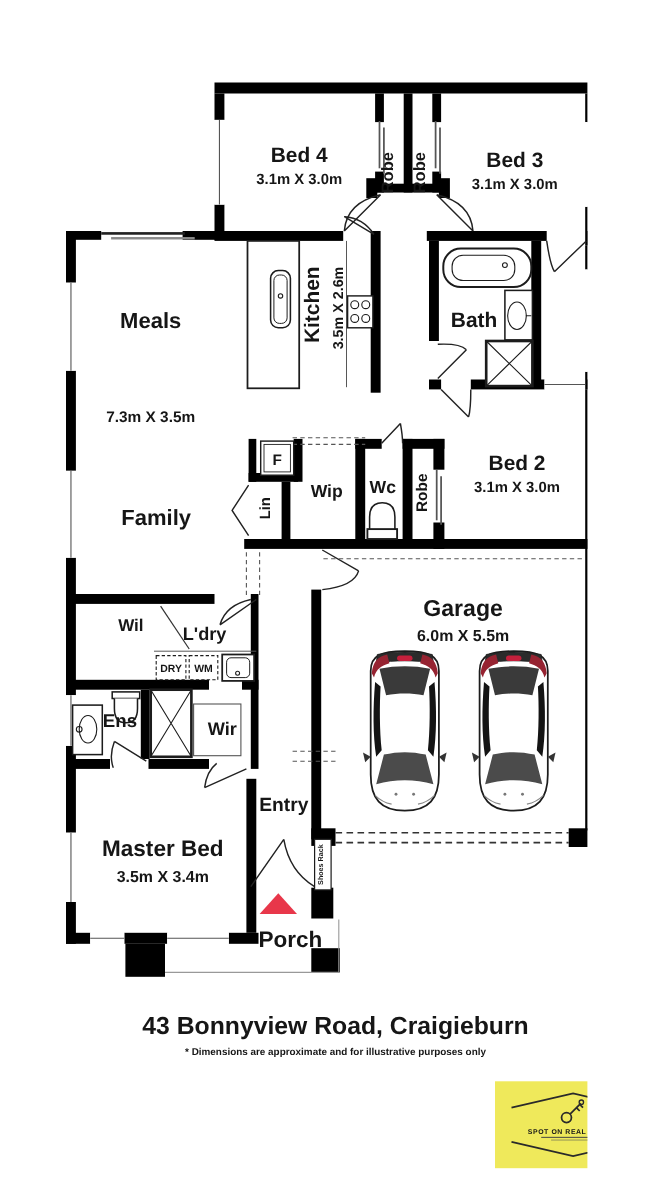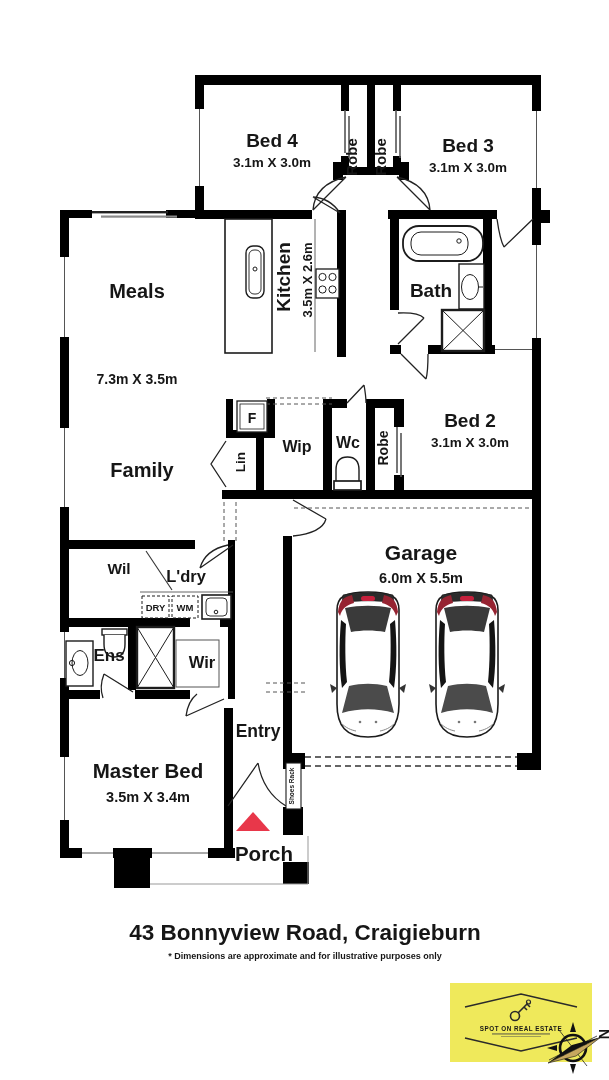--- a/index.html
+++ b/index.html
@@ -1,16 +1,16 @@
 <!DOCTYPE html>
 <html><head>
 <meta charset="utf-8">
 <style>
   html,body{margin:0;padding:0;background:#fff;}
-  .canvas{position:relative;width:609px;height:1080px;background:#ffffff;overflow:hidden;
+  .canvas{position:relative;width:534px;height:1080px;background:#ffffff;overflow:hidden;
           font-family:"Liberation Sans",sans-serif;}
   svg{position:absolute;top:0;left:0;}
   text{font-family:"Liberation Sans",sans-serif;fill:#161616;font-weight:bold;}
   .thin{stroke:#555;stroke-width:1;fill:none;}
   .door{stroke:#222;stroke-width:1.3;fill:none;}
   .dash{stroke:#555;stroke-width:1;fill:none;stroke-dasharray:4 3;}
   .gdash{stroke:#333;stroke-width:1.5;fill:none;stroke-dasharray:6 4;}
 </style>
 </head>
 <body>

